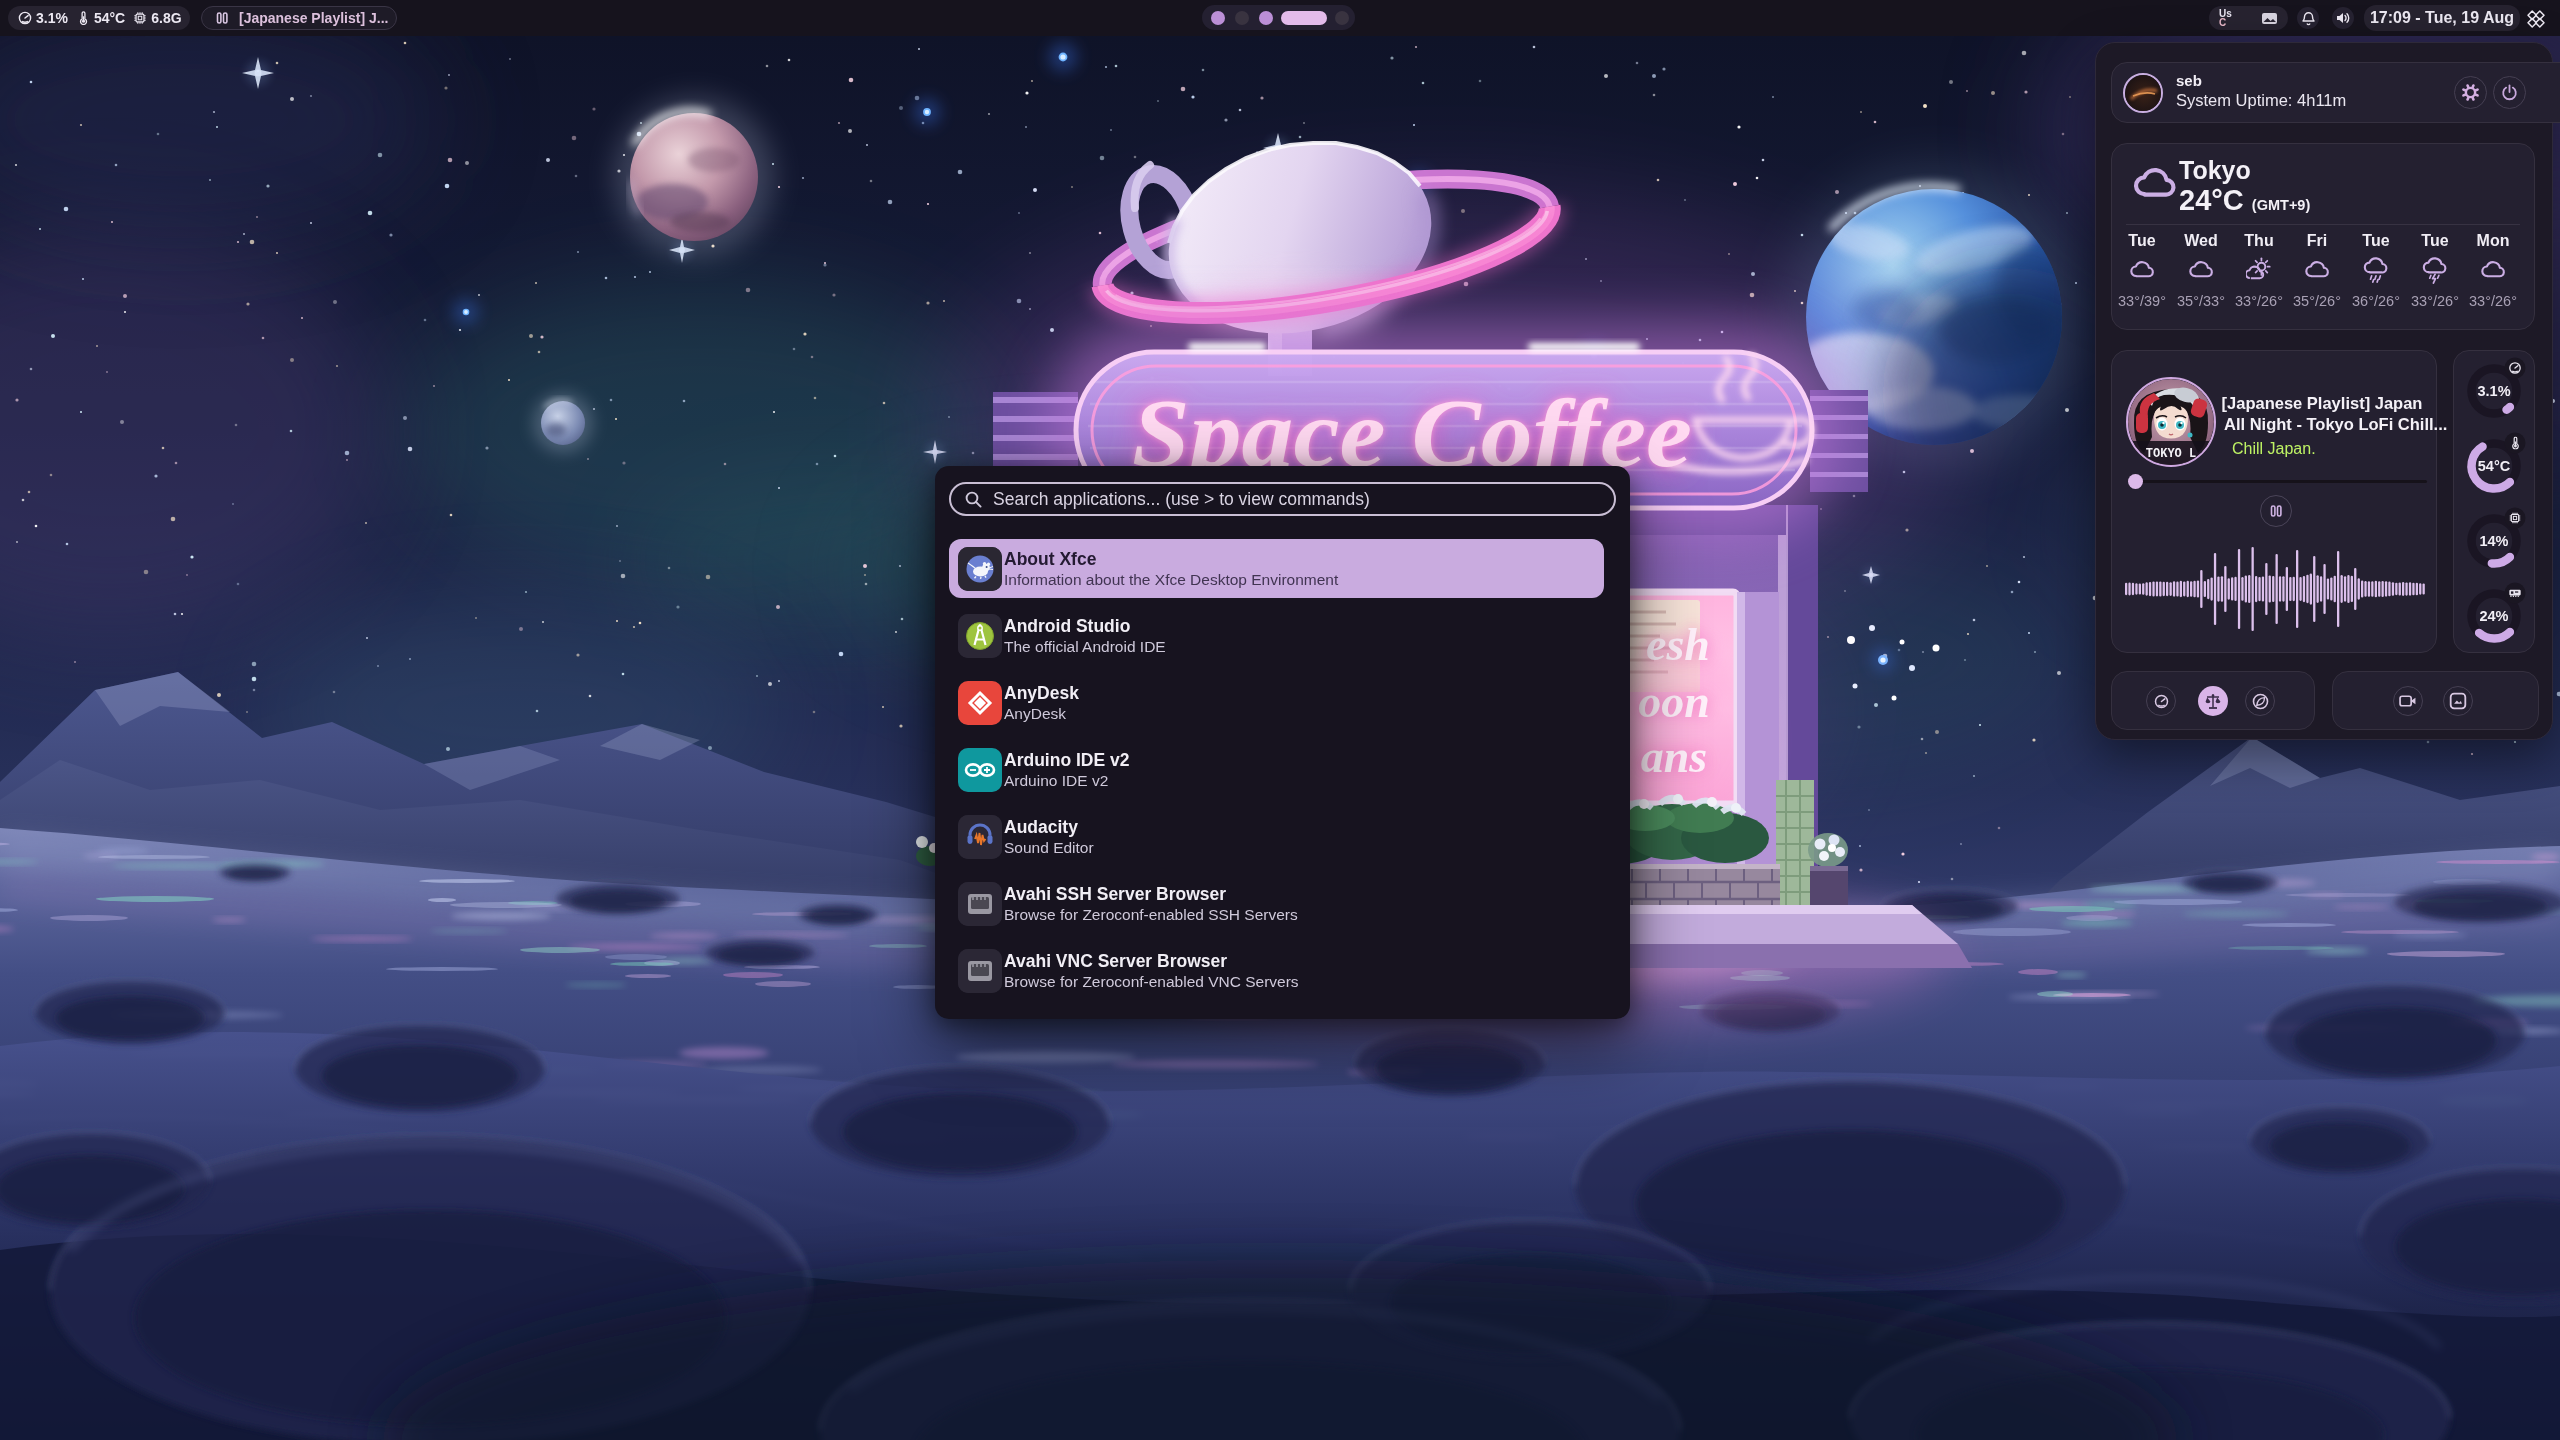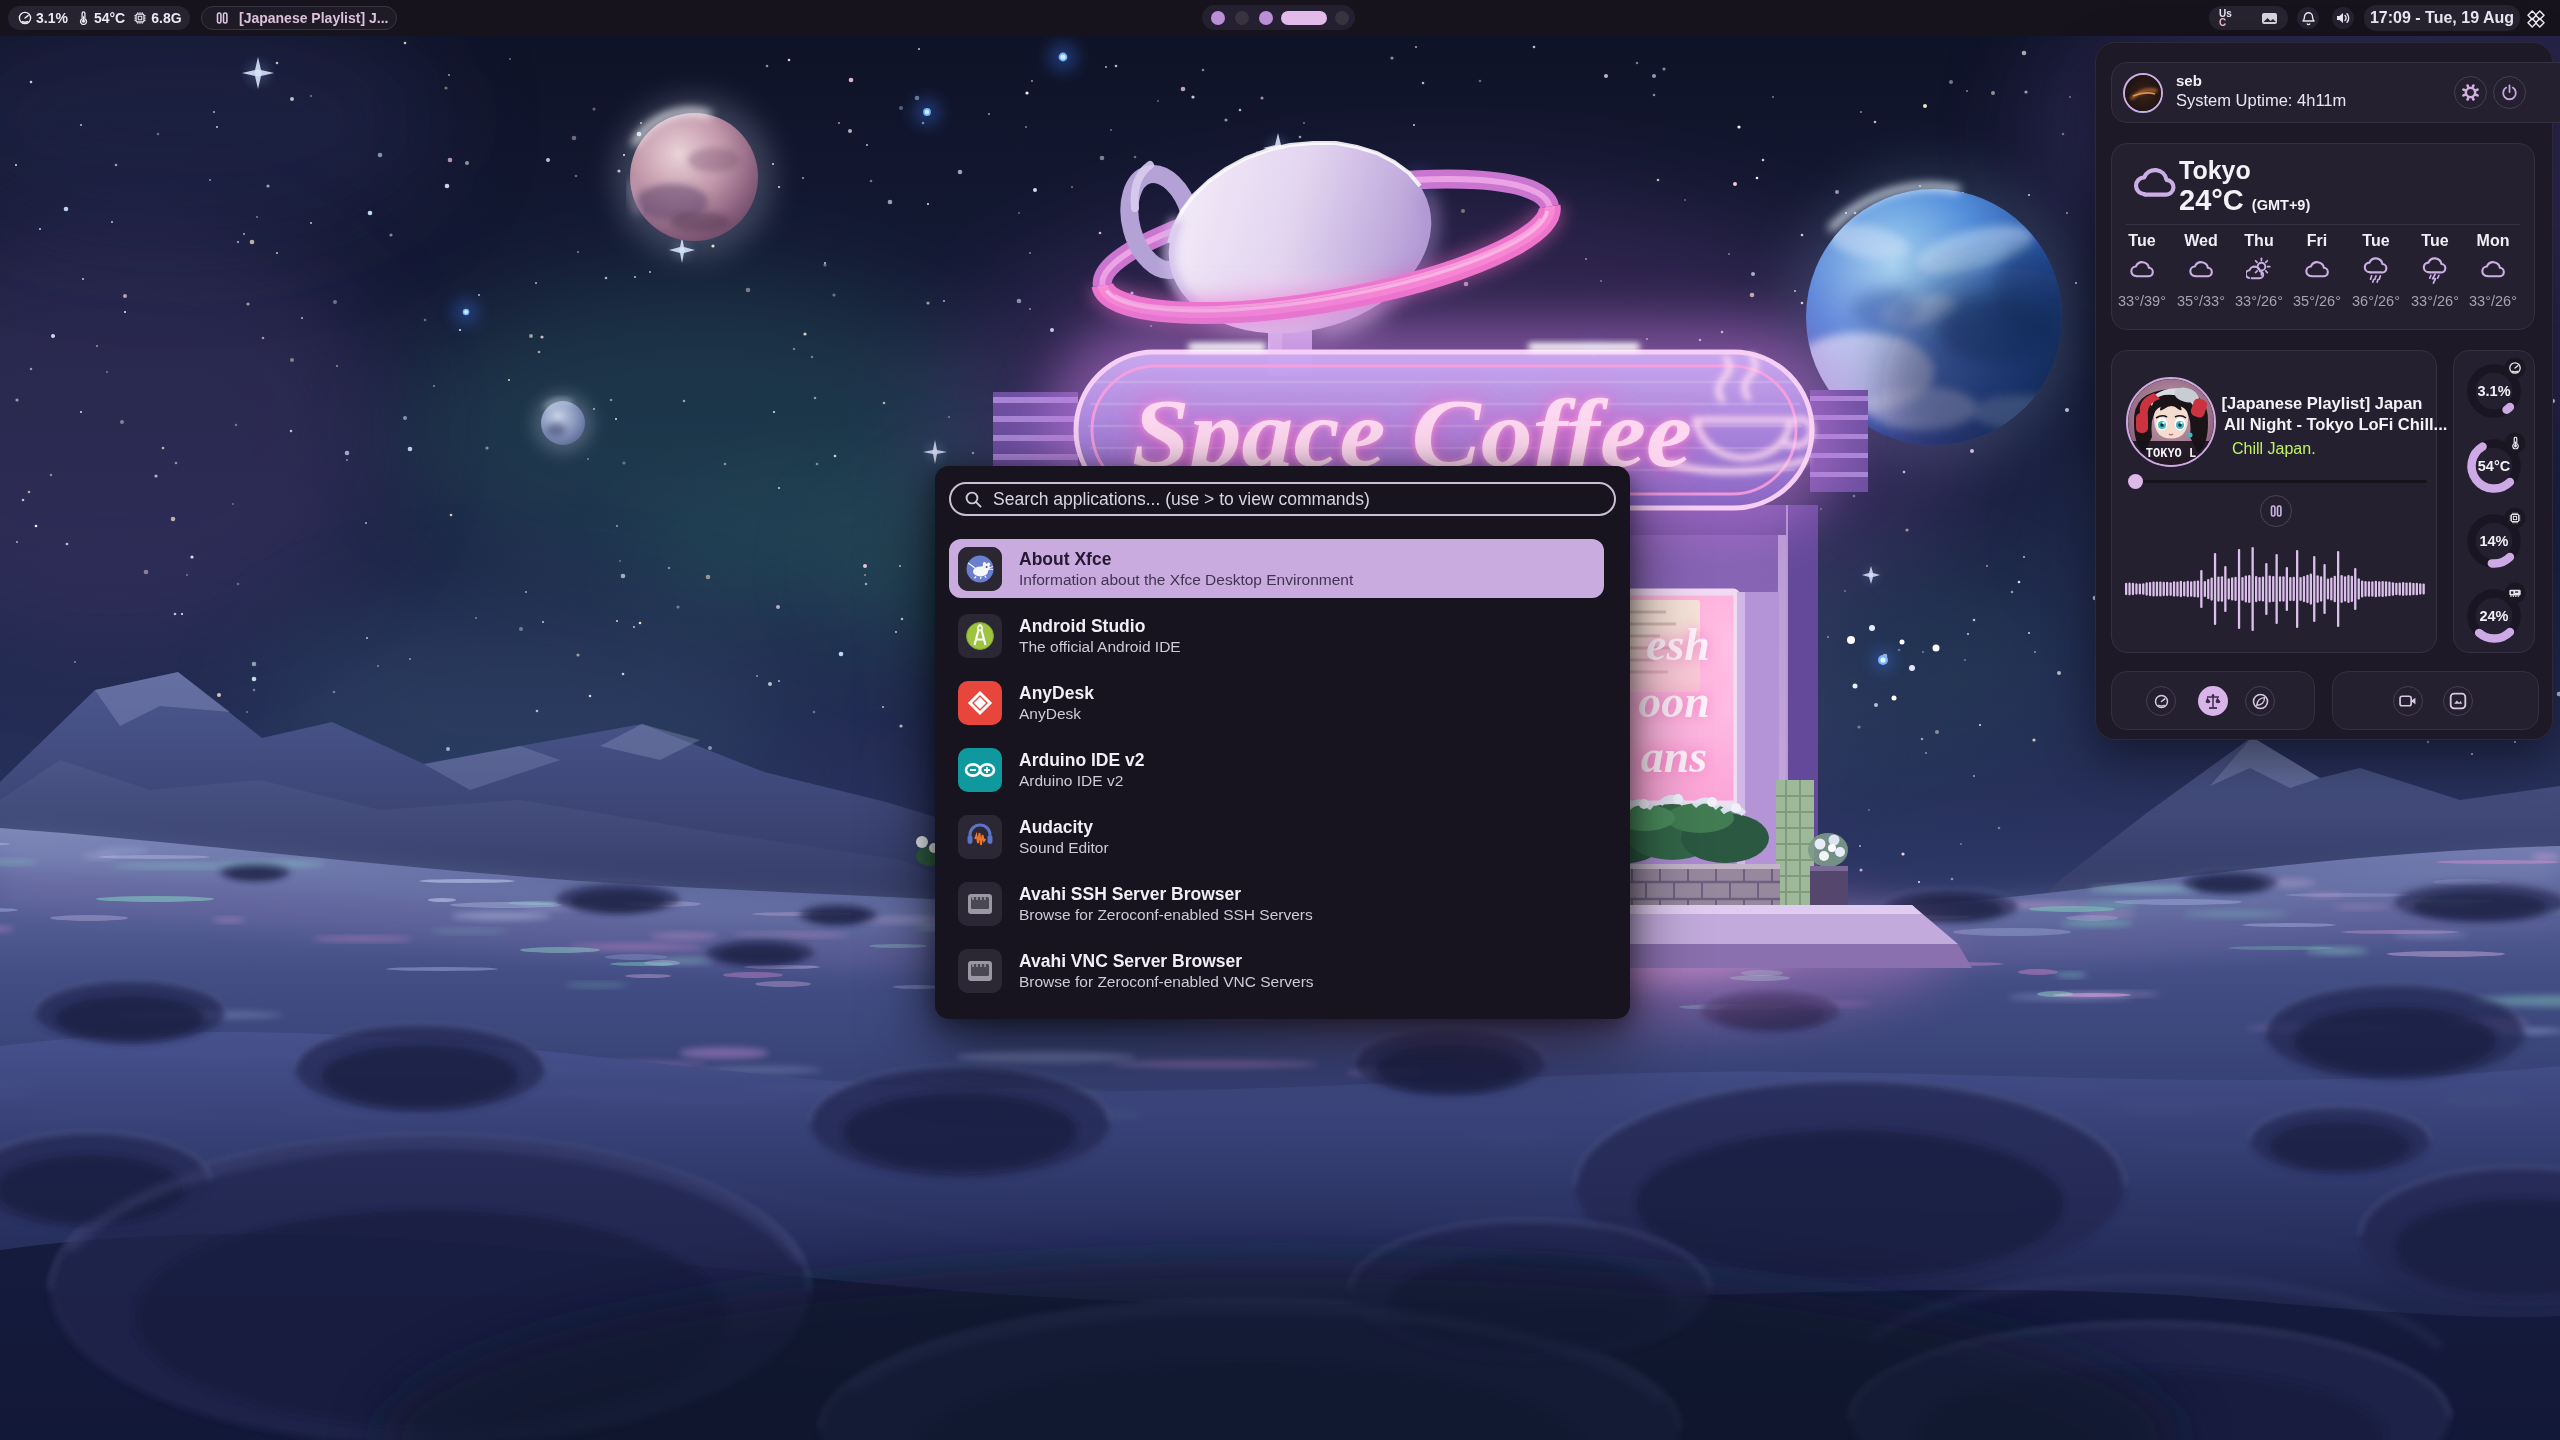--- a/index.html
+++ b/index.html
@@ -12,21 +12,21 @@
 .dot{position:absolute;top:5.5px;width:14px;height:14px;border-radius:7px;background:#bb8fd6}
 .dot.off{background:#393340}
 #wsa{position:absolute;left:79px;top:5.5px;width:46px;height:14px;border-radius:7px;background:#e3bbea}
 .cir{position:absolute;top:7px;width:22px;height:22px;border-radius:50%;background:#262231;display:flex;align-items:center;justify-content:center}
 
 #launcher{position:absolute;left:935px;top:466px;width:695px;height:553px;background:#17131f;border-radius:14px;box-shadow:0 24px 70px rgba(0,0,0,.6), 0 6px 24px rgba(0,0,0,.45)}
 #search{position:absolute;left:14px;top:16px;width:667px;height:34px;border:2px solid #c9bed4;border-radius:17px;display:flex;align-items:center;padding-left:13px;color:#d9d3e2;font-size:17.5px}
 #search svg{margin-right:10px}
 .row{position:absolute;left:14px;width:667px;height:59px;display:flex;align-items:center}
 .row .ic{width:44px;height:44px;border-radius:10px;margin-left:9px;flex:0 0 auto;display:flex;align-items:center;justify-content:center;background:#2b2735}
-.row .tx{margin-left:17px}
+.row .tx{margin-left:2px}
 .row .t1{font-size:17.5px;font-weight:bold;color:#f1eef5;line-height:22px}
 .row .t2{font-size:15.5px;color:#cfc9da;line-height:19px}
 .row.sel{background:#c9abdf;border-radius:12px;width:655px}
 .row.sel .t1{color:#241a32}
 .row.sel .t2{color:#413452}
 
 #side{position:absolute;left:2095px;top:42px;width:458px;height:698px;background:#1d1926;border-radius:20px;border:1px solid #2e2939;box-shadow:0 18px 50px rgba(0,0,0,.45)}
 .card{position:absolute;background:#242030;border:1px solid #35303f;border-radius:16px}
 .wday{font-size:16px;font-weight:bold;color:#f0edf4;text-align:center}
 .wtmp{font-size:14.5px;color:#a8a0b4;text-align:center;white-space:nowrap}

